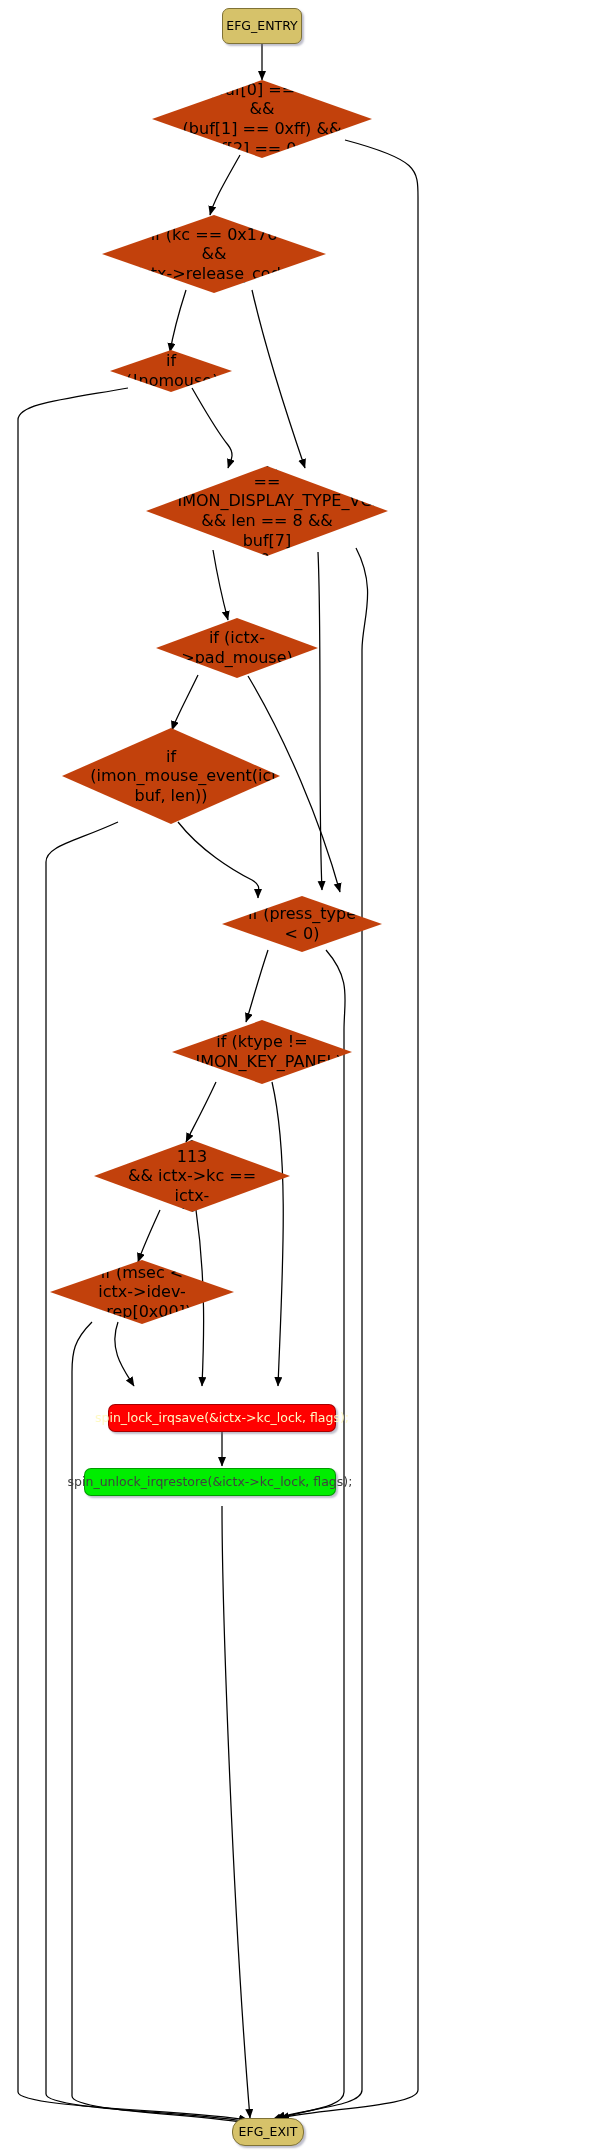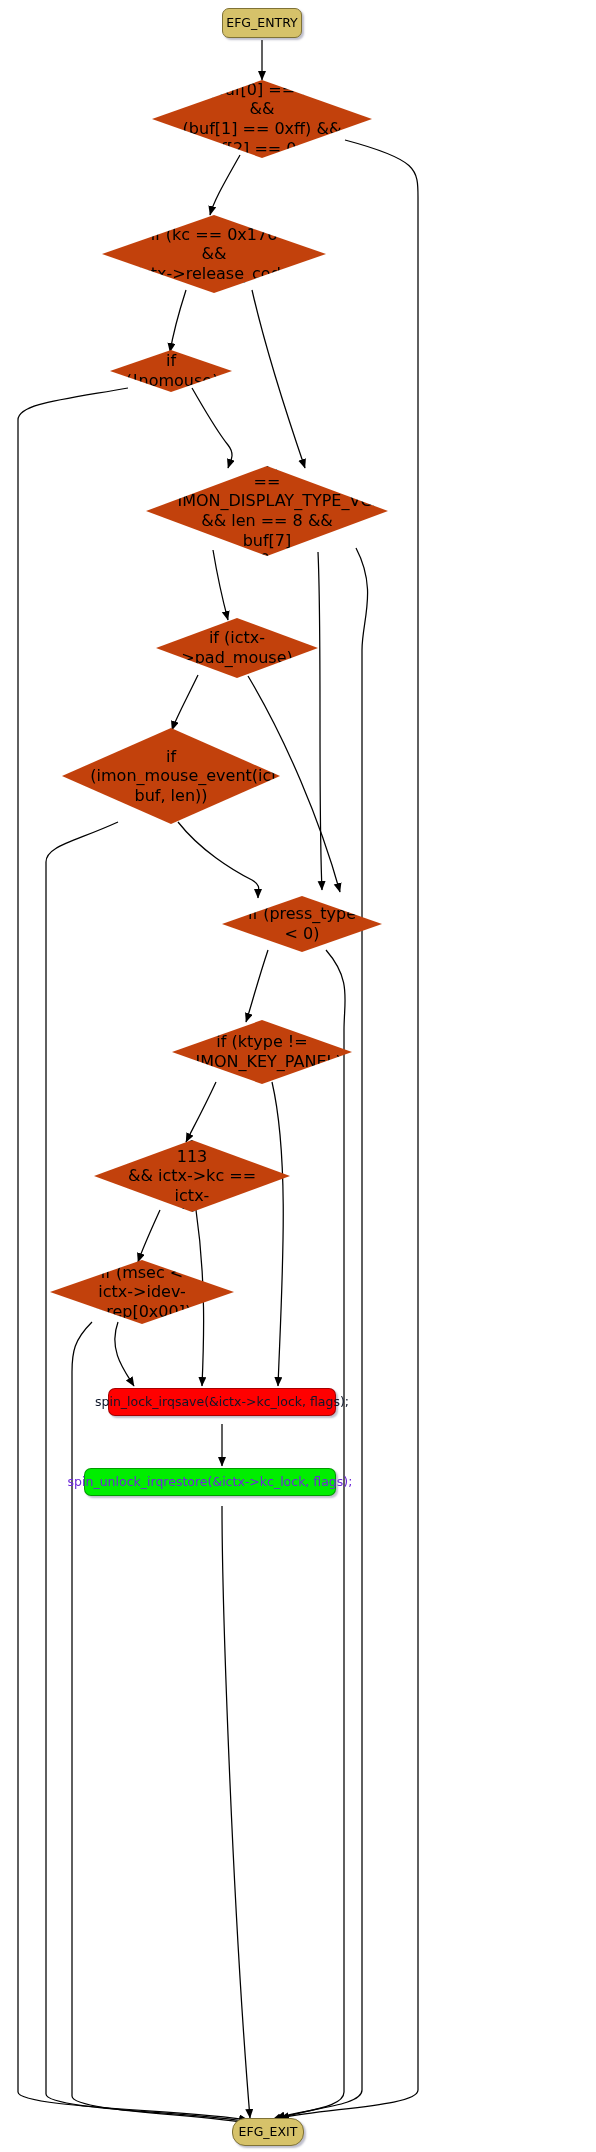--- a/index.html
+++ b/index.html
@@ -33,22 +33,22 @@
 
   
   .stmt{
     border-radius:7px;
     box-shadow:2px 2px 2px rgba(110,110,140,0.45);
     display:flex;align-items:center;justify-content:center;
     font-size:12.5px;line-height:1.1;text-align:center;
     border:1px solid rgba(0,0,0,0.35);
     white-space:nowrap;
   }
-  .stmt.red{background:#ff0000;color:#0f172a;}
-  .stmt.green{background:#00ee00;color:#6d28d9;}
+  .stmt.red{background:#ff0000;color:#fef9c3;margin-top:16px;}
+  .stmt.green{background:#00ee00;color:#404040;}
 </style>
 </head>
 <body>
 
 <div id="canvas">
 
   <svg id="edges" viewBox="0 0 596 2152">
     <defs>
       <marker id="arrow" markerWidth="9" markerHeight="9" refX="7.2" refY="3.2" orient="auto" markerUnits="strokeWidth">
         <path d="M0,0 L0,6.4 L7.6,3.2 z" fill="#000"></path>
@@ -99,21 +99,21 @@
       <path d="M118,1322 C108,1350 124,1370 134,1386"></path>
 
       <path d="M92,1322 C74,1340 72,1352 72,1372 L72,2096 C72,2112 206,2114 252,2124"></path>
 
       <path d="M222,1424 L222,1466"></path>
 
       <path d="M222,1506 C222,1600 232,1900 250,2118"></path>
     </g>
   </svg>
 
-  <div class="node term" style="left:222px;top:8px;width:80px;height:30px;">
+  <div class="node term" style="left:222px;top:8px;width:80px;height:36px;">
     <span>EFG_ENTRY</span>
   </div>
 
   <div class="node diamond" style="left:152px;top:80px;width:220px;height:78px;">
     <span class="dtxt">if ((buf[0] == 0xff) &amp;&amp;<br>(buf[1] == 0xff) &amp;&amp;<br>(buf[2] == 0xff))</span>
   </div>
 
   <div class="node diamond" style="left:102px;top:215px;width:224px;height:78px;">
     <span class="dtxt">if (kc == 0x176<br>&amp;&amp;<br>!ictx-&gt;release_code)</span>
   </div>

